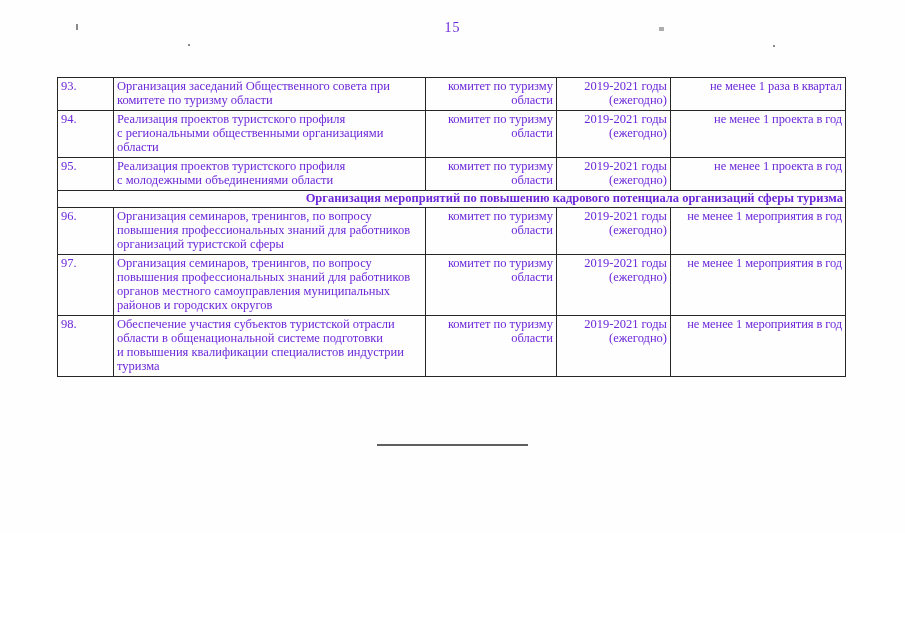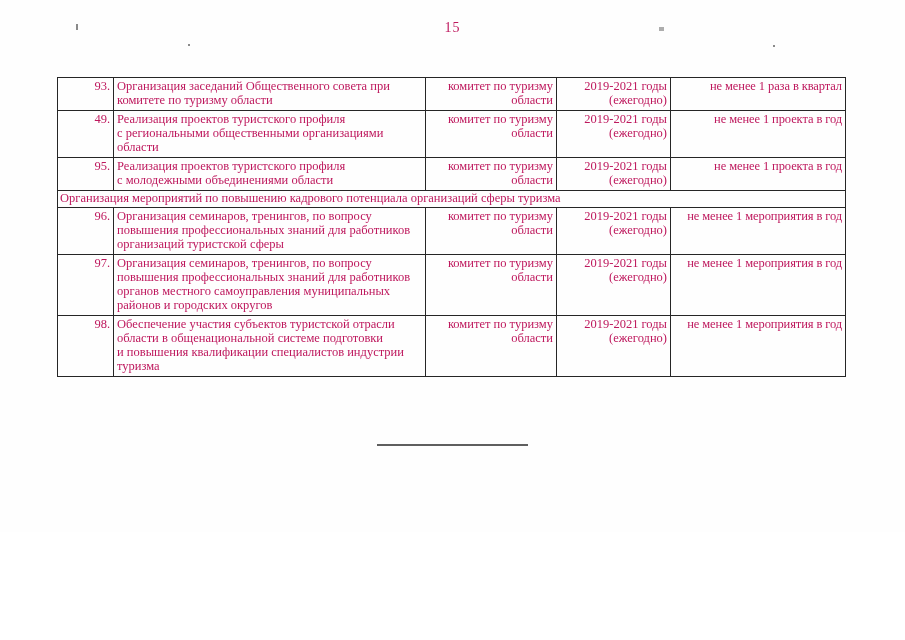--- a/index.html
+++ b/index.html
@@ -6,21 +6,21 @@
     margin: 0;
     padding: 0;
     background: #ffffff;
   }
   .page {
     position: relative;
     width: 905px;
     height: 532px;
     background: #fefefe;
     font-family: "Liberation Serif", "DejaVu Serif", serif;
-    color: #be185d;
+    color: #6d28d9;
     overflow: hidden;
   }
   .page-number {
     position: absolute;
     top: 20px;
     left: 0;
     width: 100%;
     text-align: center;
     font-size: 14px;
     letter-spacing: 1px;
@@ -36,41 +36,41 @@
     line-height: 14px;
   }
   table.program-table td {
     border: 1px solid #262626;
     vertical-align: top;
     padding: 1px 3px 3px 3px;
     white-space: pre-line;
     overflow: hidden;
   }
   td.cell-num {
-    text-align: right;
+    text-align: left;
     padding-right: 8px;
   }
   td.cell-activity {
     text-align: left;
     padding-left: 6px;
     margin-left: 24px;
   }
   td.cell-responsible,
   td.cell-years {
     text-align: right;
   }
   td.cell-result {
     text-align: right;
     padding-left: 5px;
     padding-right: 1px;
     letter-spacing: -0.1px;
   }
   tr.section-row td {
-    text-align: left;
-    font-weight: normal;
+    text-align: right;
+    font-weight: bold;
     white-space: normal;
     padding: 0 2px 1px 2px;
     line-height: 15px;
   }
   .signature-line {
     position: absolute;
     left: 377px;
     top: 444px;
     width: 151px;
     height: 2px;
@@ -109,21 +109,21 @@
           <td class="cell-num">93.</td>
           <td class="cell-activity">Организация заседаний Общественного совета при
 комитете по туризму области</td>
           <td class="cell-responsible">комитет по туризму
 области</td>
           <td class="cell-years">2019-2021 годы
 (ежегодно)</td>
           <td class="cell-result">не менее 1 раза в квартал</td>
         </tr>
         <tr>
-          <td class="cell-num">49.</td>
+          <td class="cell-num">94.</td>
           <td class="cell-activity">Реализация проектов туристского профиля
 с региональными общественными организациями
 области</td>
           <td class="cell-responsible">комитет по туризму
 области</td>
           <td class="cell-years">2019-2021 годы
 (ежегодно)</td>
           <td class="cell-result">не менее 1 проекта в год</td>
         </tr>
         <tr>

